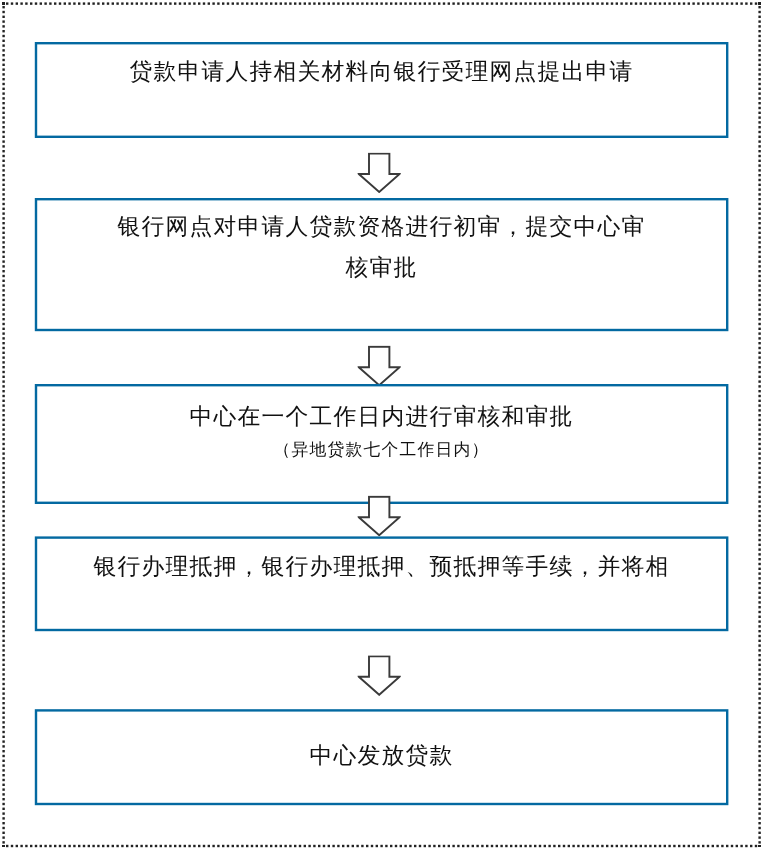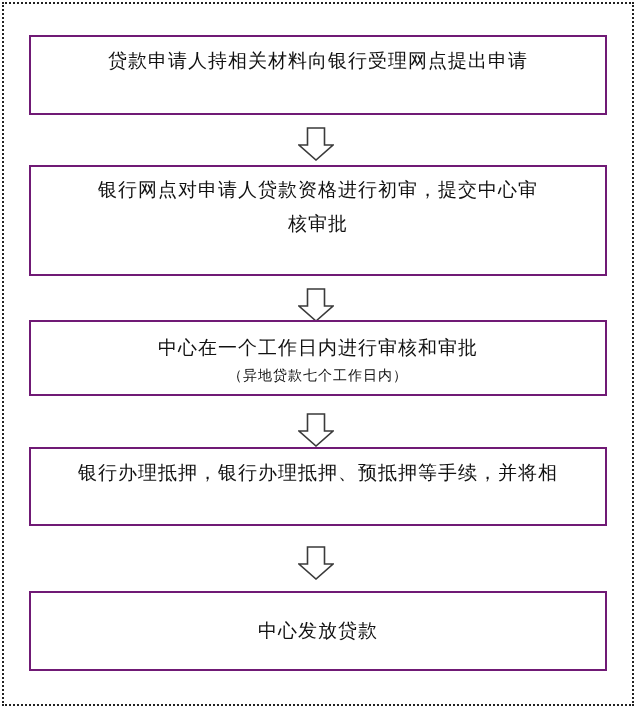--- a/index.html
+++ b/index.html
@@ -21,41 +21,41 @@
       top: 2px;
       width: 632px;
       height: 704px;
       border: 2px dotted #222222;
       box-sizing: border-box;
     }
     .box {
       position: absolute;
       left: 29px;
       width: 578px;
-      border: 2px solid #701a75;
+      border: 2px solid #0369a1;
       box-sizing: border-box;
       background: #ffffff;
       text-align: center;
     }
     .box-text {
       display: block;
       font-size: 19px;
       letter-spacing: 1px;
       line-height: 34px;
       padding: 0 18px;
     }
     .box-subtext {
       display: block;
       font-size: 14px;
       letter-spacing: 1px;
       line-height: 22px;
     }
     #box1 { top: 35px; height: 80px; padding-top: 6px; }
     #box2 { top: 165px; height: 111px; padding-top: 5px; }
-    #box3 { top: 320px; height: 76px; padding-top: 8px; }
+    #box3 { top: 320px; height: 100px; padding-top: 8px; }
     #box4 { top: 447px; height: 79px; padding-top: 6px; }
     #box5 { top: 591px; height: 80px; padding-top: 20px; }
     #box2 .box-text, #box4 .box-text { text-align: center; }
     .arrow {
       position: absolute;
       left: 298px;
       width: 36px;
       height: 34px;
     }
     .arrow svg { display: block; }

